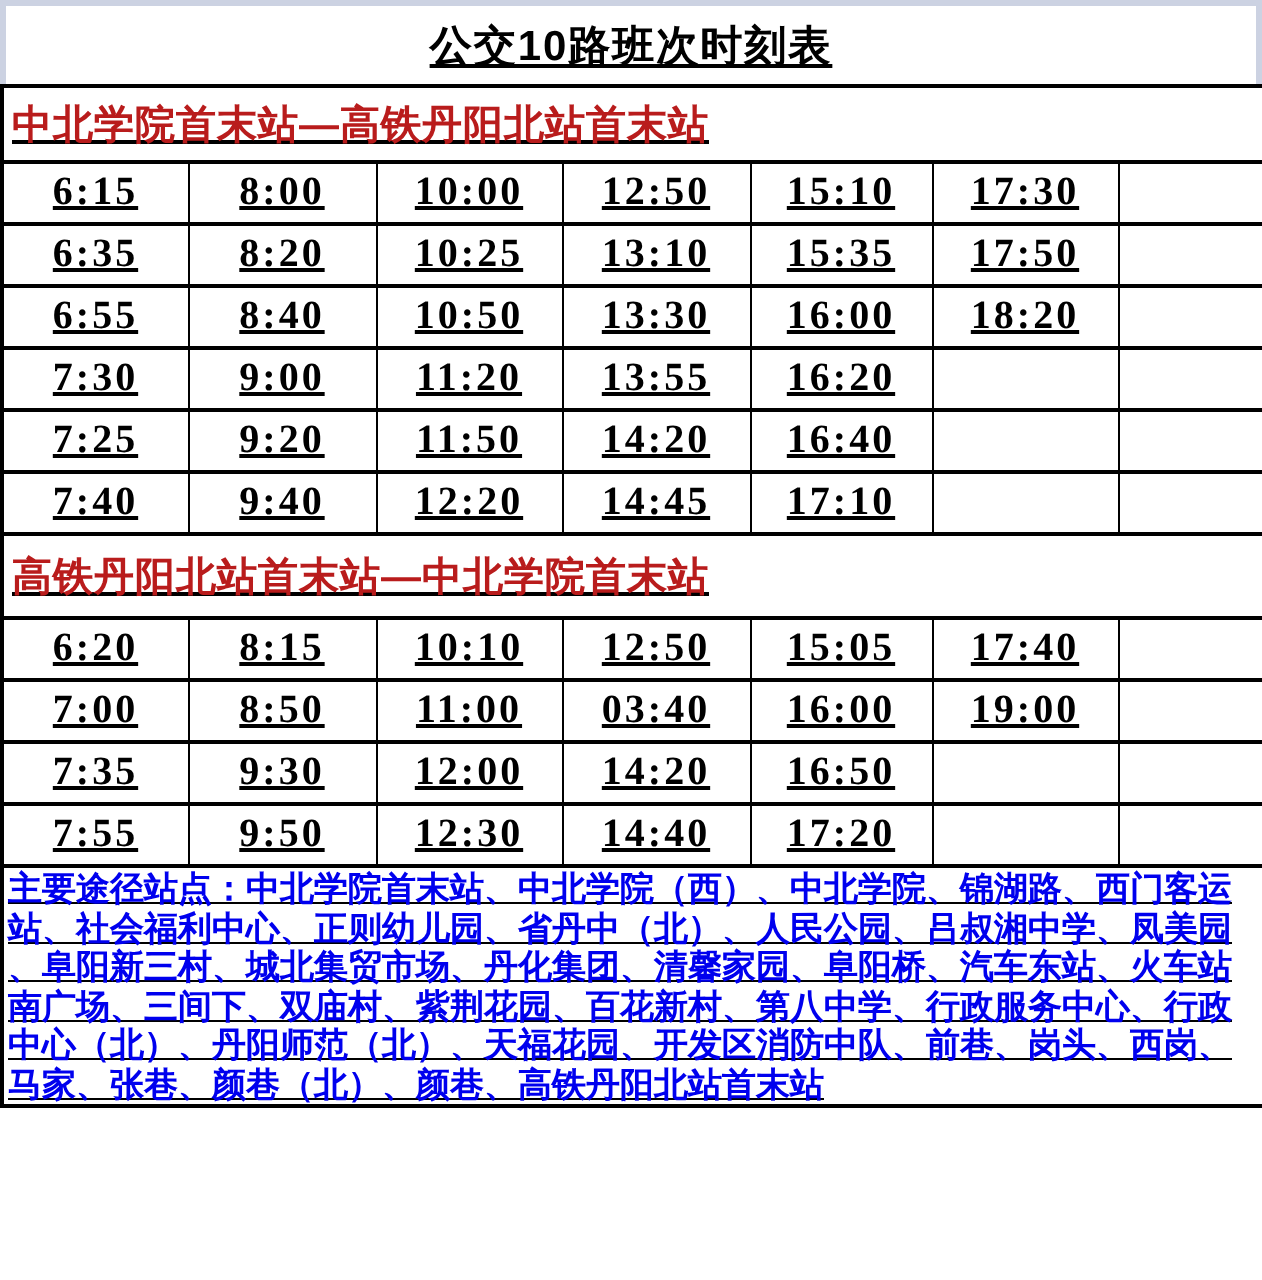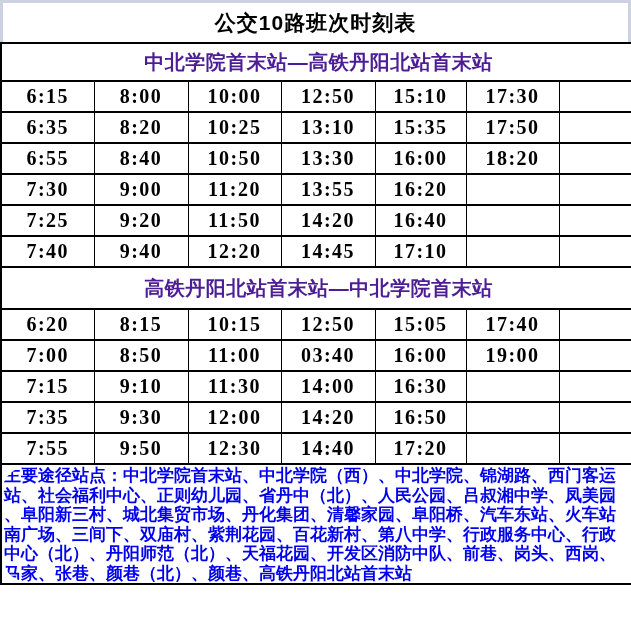--- a/index.html
+++ b/index.html
@@ -7,20 +7,21 @@
     padding: 0;
     background: #ffffff;
     font-family: "Liberation Sans", sans-serif;
   }
   .sheet {
     width: 631px;
     height: 640px;
     box-sizing: border-box;
     background: #ffffff;
     overflow: hidden;
+    text-decoration: underline;
   }
   .title-box {
     box-sizing: border-box;
     height: 42px;
     border-top: 3px solid #ccd2e2;
     border-left: 3px solid #ccd2e2;
     border-right: 3px solid #ccd2e2;
     display: flex;
     align-items: center;
     justify-content: center;
@@ -37,27 +38,26 @@
   }
   table.timetable td {
     border-left: 1px solid #000000;
     border-right: 1px solid #000000;
     border-top: 2px solid #000000;
     border-bottom: 2px solid #000000;
     box-sizing: border-box;
     overflow: hidden;
   }
   td.section-cell {
-    color: #4c1d95;
+    color: #b91c1c;
     font-weight: bold;
     font-size: 20px;
     padding: 0 0 0 4px;
     letter-spacing: 0.5px;
     white-space: nowrap;
-    text-align: center;
   }
   tbody.dir-0 td.section-cell { height: 38px; }
   tbody.dir-1 td.section-cell { height: 42px; }
   td.time-cell {
     height: 31px;
     text-align: center;
     vertical-align: middle;
     font-family: "Liberation Serif", serif;
     font-weight: bold;
     font-size: 20px;
@@ -67,21 +67,20 @@
   td.footer-cell {
     height: 118px;
     vertical-align: top;
     color: #0000ee;
     font-weight: bold;
     font-size: 17px;
     line-height: 19.5px;
     padding: 1px 2px 0 2px;
     white-space: pre-line;
     letter-spacing: 0px;
-    border-radius: 28px;
   }
 </style>
 </head>
 <body>
 
 <div class="sheet">
 
   <div class="title-box">
     <span>公交10路班次时刻表</span>
   </div>
@@ -157,42 +156,33 @@
         </tr>
       </tbody>
 
     <tbody class="dir-1">
       <tr>
         <td colspan="7" class="section-cell">高铁丹阳北站首末站—中北学院首末站</td>
       </tr>
     <tr>
           <td class="time-cell">6:20</td>
           <td class="time-cell">8:15</td>
-          <td class="time-cell">10:15</td>
+          <td class="time-cell">10:10</td>
           <td class="time-cell">12:50</td>
           <td class="time-cell">15:05</td>
           <td class="time-cell">17:40</td>
           <td class="time-cell"></td>
         </tr>
         <tr>
           <td class="time-cell">7:00</td>
           <td class="time-cell">8:50</td>
           <td class="time-cell">11:00</td>
           <td class="time-cell">03:40</td>
           <td class="time-cell">16:00</td>
           <td class="time-cell">19:00</td>
-          <td class="time-cell"></td>
-        </tr>
-        <tr>
-          <td class="time-cell">7:15</td>
-          <td class="time-cell">9:10</td>
-          <td class="time-cell">11:30</td>
-          <td class="time-cell">14:00</td>
-          <td class="time-cell">16:30</td>
-          <td class="time-cell"></td>
           <td class="time-cell"></td>
         </tr>
         <tr>
           <td class="time-cell">7:35</td>
           <td class="time-cell">9:30</td>
           <td class="time-cell">12:00</td>
           <td class="time-cell">14:20</td>
           <td class="time-cell">16:50</td>
           <td class="time-cell"></td>
           <td class="time-cell"></td>

